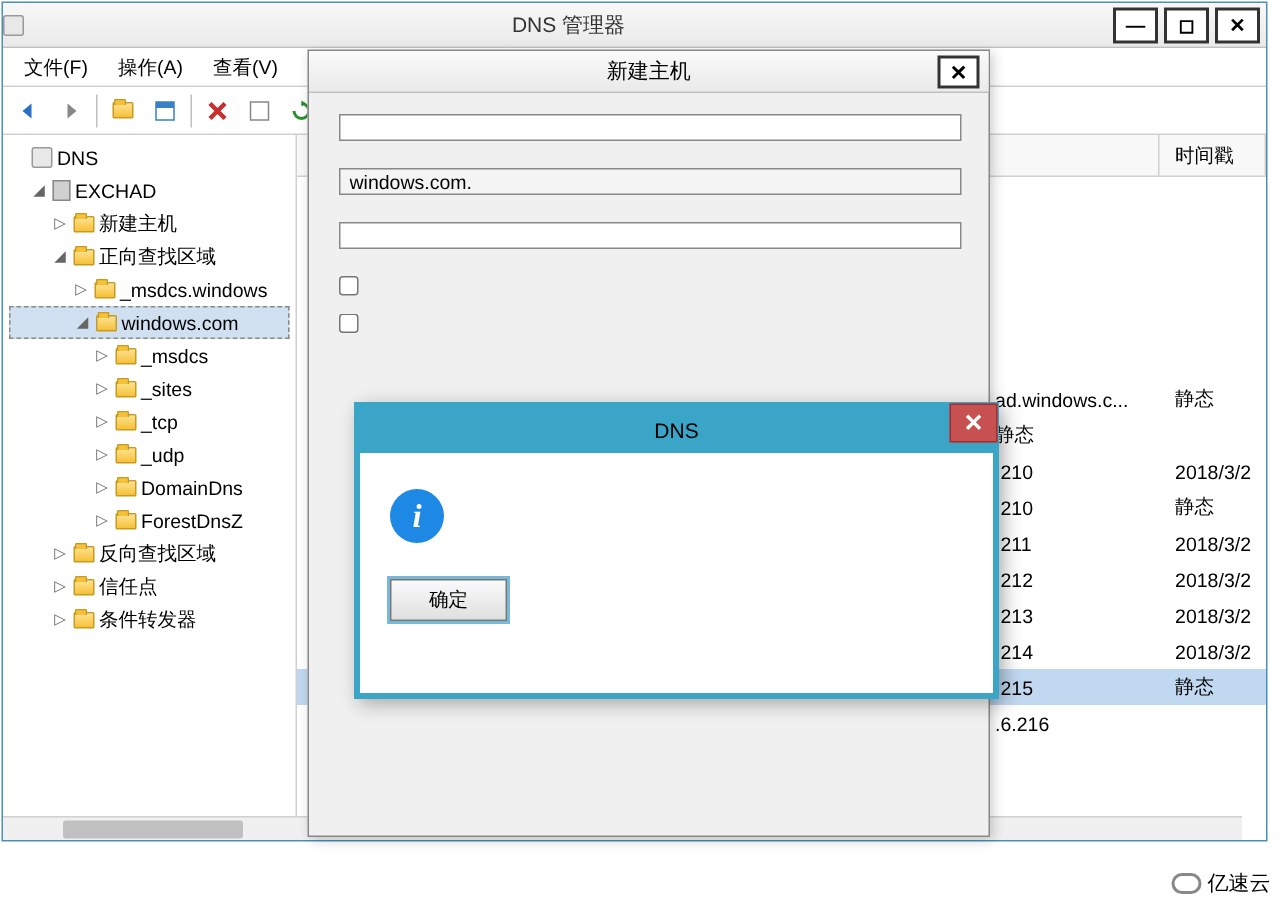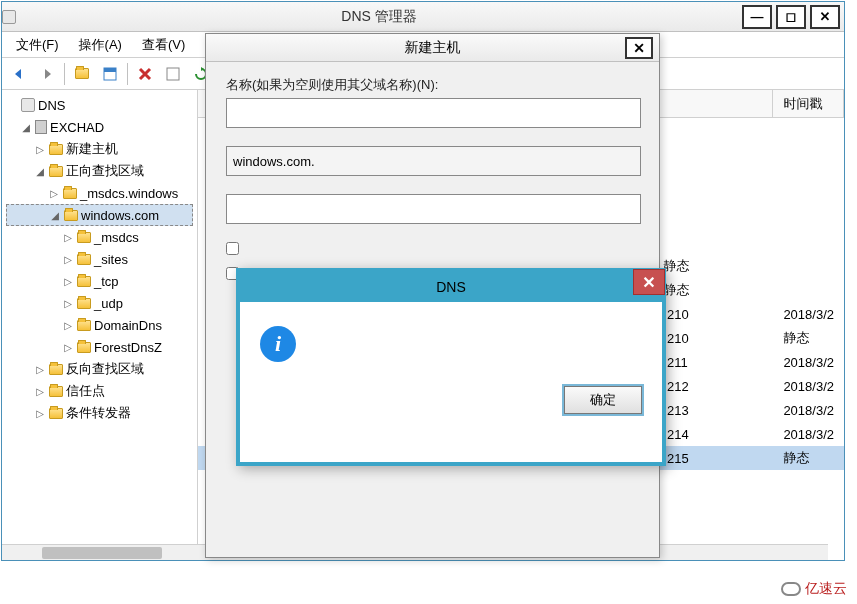--- a/index.html
+++ b/index.html
@@ -35,37 +35,37 @@
     
     .scroll-h { position: absolute; bottom: 0; left: 0; right: 16px; height: 16px; background: #f0f0f0; border-top: 1px solid #d0d0d0; }
     .scroll-thumb { position: absolute; top: 2px; left: 40px; width: 120px; height: 12px; background: #c0c0c0; border-radius: 2px; }
     
     
     .dialog-newhost { position: absolute; top: 33px; left: 205px; width: 455px; height: 525px; border: 1px solid #888; background: #f0f0f0; z-index: 10; box-shadow: 2px 2px 8px rgba(0,0,0,0.2); }
     .dialog-title { height: 28px; background: linear-gradient(#fafafa, #eaeaea); border-bottom: 1px solid #c0c0c0; display: flex; align-items: center; justify-content: center; position: relative; font-size: 14px; }
     .dialog-close { position: absolute; right: 6px; top: 3px; width: 28px; height: 22px; border: 2px solid #333; background: #fff; display: flex; align-items: center; justify-content: center; font-weight: bold; cursor: pointer; font-size: 14px; }
     .dialog-body { padding: 14px 20px; }
     .field-label { font-size: 13px; margin-bottom: 4px; color: #222; }
-    .field-input { width: 415px; height: 30px; border: 1px solid #888; background: #fff; padding: 0 6px; font-size: 13px; margin-bottom: 18px; }
+    .field-input { width: 415px; height: 18px; border: 1px solid #888; background: #fff; padding: 0 6px; font-size: 13px; margin-bottom: 18px; }
     .checkbox-row { display: flex; align-items: center; margin-bottom: 12px; }
     .checkbox-row input { margin-right: 6px; }
     .dialog-buttons { display: flex; gap: 12px; justify-content: flex-end; padding-right: 20px; margin-top: 120px; }
     .dlg-btn { width: 90px; height: 30px; border: 1px solid #888; background: linear-gradient(#fafafa, #e0e0e0); cursor: pointer; font-size: 13px; }
     
     
     .msgbox { position: absolute; top: 268px; left: 236px; width: 430px; height: 198px; border: 4px solid #3ba5c8; background: #fff; z-index: 20; box-shadow: 3px 3px 12px rgba(0,0,0,0.3); }
     .msgbox-title { height: 30px; background: #3ba5c8; display: flex; align-items: center; justify-content: center; position: relative; color: #000; font-size: 14px; }
     .msgbox-close { position: absolute; right: -3px; top: -3px; width: 32px; height: 26px; background: #c75050; color: #fff; display: flex; align-items: center; justify-content: center; font-weight: bold; cursor: pointer; font-size: 16px; border: 1px solid #a03030; }
     .msgbox-body { padding: 24px 20px; display: flex; align-items: center; gap: 16px; }
     .info-icon { width: 36px; height: 36px; border-radius: 50%; background: #1e88e5; color: #fff; display: flex; align-items: center; justify-content: center; font-size: 22px; font-weight: bold; font-family: Georgia, serif; font-style: italic; }
     .msgbox-text { font-size: 13px; color: #222; }
-    .msgbox-buttons { display: flex; justify-content: flex-end; padding: 0 20px 16px; }
+    .msgbox-buttons { display: flex; padding: 0 20px 16px; }
     .msgbox-btn { width: 78px; height: 28px; border: 1px solid #777; background: linear-gradient(#fafafa, #e0e0e0); cursor: pointer; font-size: 13px; box-shadow: 0 0 0 2px #7ab8d8; }
     
-    .watermark { position: absolute; bottom: 6px; right: 10px; font-size: 14px; color: #b91c1c; display:flex; align-items:center; gap:4px; }
+    .watermark { position: absolute; bottom: 6px; right: 10px; font-size: 14px; color: #000000; display:flex; align-items:center; gap:4px; }
     .watermark-icon { width: 20px; height: 14px; border: 2px solid #888; border-radius: 9px; display:inline-block; position:relative;}
     
     
     .folder { display: inline-block; width: 14px; height: 11px; background: linear-gradient(#ffe290, #f5c13a); border: 1px solid #c89b1f; border-radius: 1px; position: relative; }
     .folder::before { content:''; position:absolute; top:-3px; left:0; width:6px; height:3px; background:#f5c13a; border:1px solid #c89b1f; border-bottom:none; border-radius:1px 1px 0 0;}
     .server-ic { display:inline-block; width:12px; height:14px; background:#d0d0d0; border:1px solid #888; }
     .dns-ic { display:inline-block; width:14px; height:14px; background:#e8e8e8; border:1px solid #999; border-radius:2px; }
   </style>
 </head>
 <body>
@@ -204,20 +204,21 @@
     </div>
     <div class="list-panel">
       <div class="list-header">
         <div class="list-header-cell" style="width:455px"></div>
         <div class="list-header-cell" style="width:120px"></div>
         <div class="list-header-cell" style="flex:1">时间戳</div>
       </div>
       <div style="height:136px"></div>
       <div class="list-row">
           <div class="list-cell" style="width:455px"></div>
+          <div class="list-cell" style="width:120px">ad.windows.c...</div>
           <div class="list-cell">静态</div>
         </div>
       <div class="list-row">
           <div class="list-cell" style="width:455px"></div>
           <div class="list-cell">静态</div>
         </div>
       <div class="list-row">
           <div class="list-cell" style="width:455px"></div>
           <div class="list-cell" style="width:120px">.210</div>
           <div class="list-cell">2018/3/2</div>
@@ -247,36 +248,36 @@
           <div class="list-cell" style="width:120px">.214</div>
           <div class="list-cell">2018/3/2</div>
         </div>
       <div class="list-row selected">
           <div class="list-cell" style="width:455px"></div>
           <div class="list-cell" style="width:120px">.215</div>
           <div class="list-cell">静态</div>
         </div>
       <div class="list-row">
           <div class="list-cell" style="width:455px"></div>
+          <div class="list-cell" style="width:120px">.6.216</div>
           <div class="list-cell"></div>
         </div>
     </div>
   </div>
   <div class="scroll-h">
       <div class="scroll-thumb"></div>
     </div>
 </div>
 
 <div class="dialog-newhost">
   <div class="dialog-title">
     <span>新建主机</span>
     <div class="dialog-close">✕</div>
   </div>
   <div class="dialog-body">
-    <div class="field-label">名称(如果为空则使用其父域名称)(N):</div>
     <input class="field-input" style="">
     <input class="field-input" readonly="" style="background: rgb(244, 244, 244);" value="windows.com.">
     <input class="field-input" style="">
     <div class="checkbox-row">
         <input type="checkbox" style="">
       </div>
     <div class="checkbox-row">
         <input type="checkbox" style="">
       </div>
     <div class="dialog-buttons">

